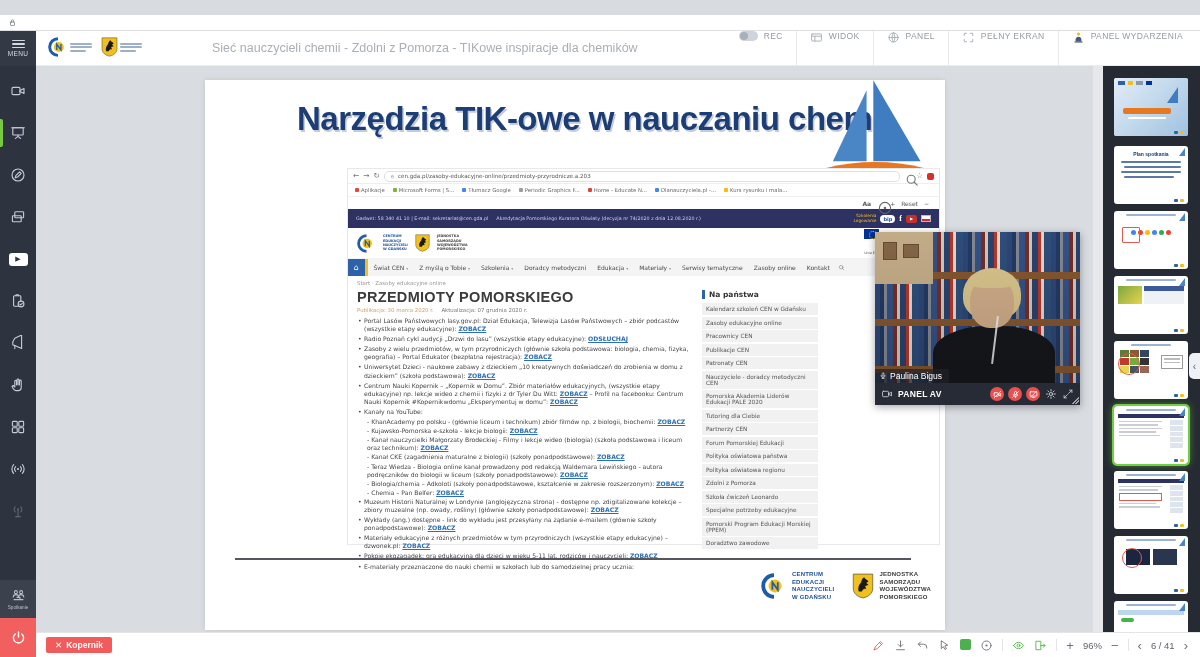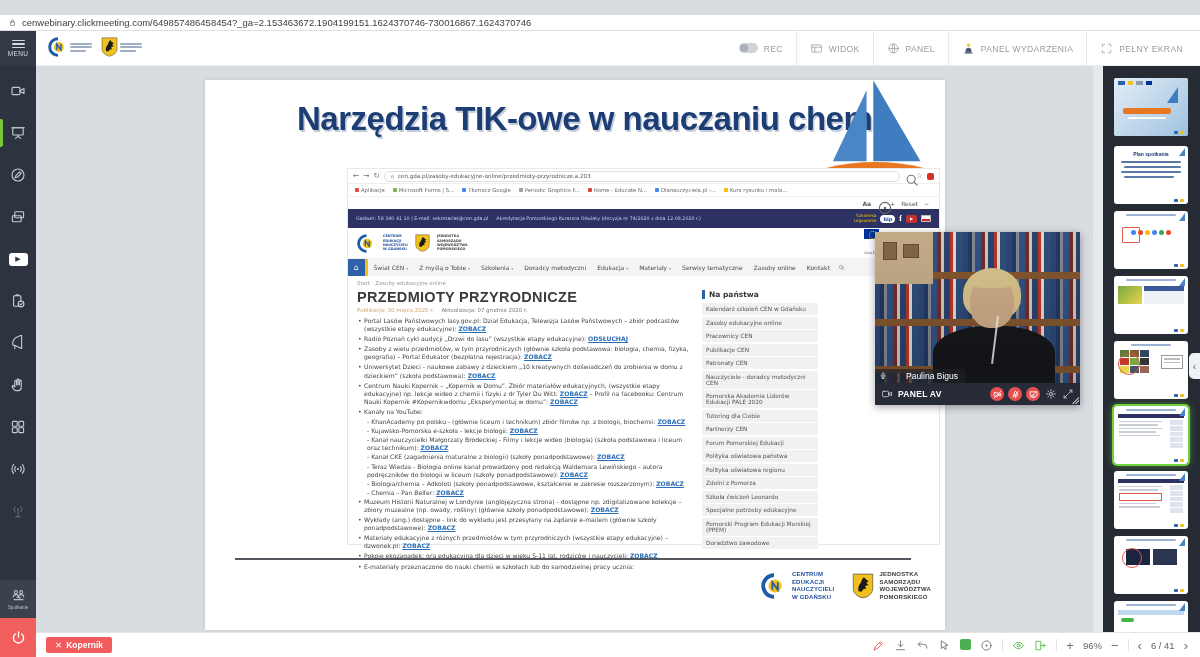--- a/index.html
+++ b/index.html
@@ -19,21 +19,21 @@
   .topbar{position:absolute;top:31px;left:0;right:0;height:35px;background:#fff;border-bottom:1px solid #ebedef;box-sizing:border-box}
   .menu-btn{position:absolute;left:0;top:0;width:36px;height:35px;background:#333a46;color:#d6dae0;display:flex;flex-direction:column;align-items:center;justify-content:center;gap:2px;font-size:6.5px;letter-spacing:.4px;cursor:pointer}
   .hbars{display:flex;flex-direction:column;gap:2px}
   .hbars i{width:13px;height:1.6px;background:#d6dae0;border-radius:1px}
   .brand{position:absolute;left:48px;top:6px;display:flex;gap:9px;align-items:center}
   .minitxt{display:flex;flex-direction:column;gap:1.5px;margin-left:2px}
   .minitxt i{width:22px;height:2px;background:#9fb0c6;border-radius:1px}
   .minitxt i:last-child{width:16px}
   .session-title{position:absolute;left:212px;top:0;height:35px;line-height:35px;font-size:12.5px;color:#a9afb7;white-space:nowrap}
   .tcontrols{position:absolute;right:4px;top:0;height:35px;display:flex;align-items:stretch}
-  .tctrl{display:flex;align-items:center;gap:6px;padding:0 13px;font-size:8.5px;color:#959ba3;letter-spacing:.4px;cursor:pointer}
+  .tctrl{display:flex;align-items:flex-start;gap:6px;padding:0 13px;font-size:8.5px;color:#959ba3;letter-spacing:.4px;cursor:pointer}
   .tctrl+.tctrl{border-left:1px solid #e7e9ec}
   .tctrl .svgi{width:13px;height:13px;color:#a6acb4}
   .tog{width:19px;height:10px;border-radius:6px;background:#cfd4da;position:relative;display:inline-block}
   .tog i{position:absolute;left:1px;top:1px;width:8px;height:8px;border-radius:50%;background:#a9b0b8}
 
   
   .lsb{position:absolute;left:0;top:66px;bottom:0;width:36px;background:#2d333f}
   .lsb-icons{display:flex;flex-direction:column;padding-top:4px}
   .lsb .ico{width:36px;height:42px;display:flex;align-items:center;justify-content:center;color:#c7ccd5;position:relative;cursor:pointer}
   .lsb .ico.active::before{content:"";position:absolute;left:0;top:7px;width:3px;height:28px;background:#79c93e;border-radius:0 2px 2px 0}
@@ -119,21 +119,21 @@
     repeating-linear-gradient(90deg,#2e4a7c 0 5px,#243c68 5px 9px,#8a8d96 9px 12px,#35558c 12px 18px,#7a2f2a 18px 22px,#d8d2c2 22px 25px,#2b4674 25px 31px,#c0392b 31px 34px,#e8e4d8 34px 37px,#31517f 37px 44px)}
   .shelves{position:absolute;inset:0;background:repeating-linear-gradient(180deg,transparent 0 40px,#8a5a30 40px 47px)}
   .frame1{position:absolute;left:0;top:0;width:58px;height:52px;background:#cdb48e}
   .frame1 i{position:absolute;background:#8a6a4a;border:1px solid #6d4f32}
   .camshade{position:absolute;inset:0;background:linear-gradient(180deg,rgba(0,0,0,.05),rgba(0,0,0,.18))}
   .hair{position:absolute;left:88px;top:36px;width:58px;height:52px;background:#e3cd92;border-radius:50% 50% 42% 42%}
   .head{position:absolute;left:95px;top:44px;width:44px;height:52px;background:#d8b48e;border-radius:48% 48% 44% 44%}
   .fringe{position:absolute;left:95px;top:40px;width:44px;height:16px;background:#e3cd92;border-radius:50% 50% 30% 30%}
   .torso{position:absolute;left:58px;top:94px;width:122px;height:60px;background:#17181c;border-radius:45% 45% 0 0}
   .wire{position:absolute;left:119px;top:84px;width:1.5px;height:48px;background:rgba(255,255,255,.85);transform:rotate(7deg)}
-  .nm{position:absolute;left:0;bottom:0;background:rgba(30,33,40,.72);color:#fff;font-size:8.5px;padding:2px 7px 2px 4px;display:flex;gap:19px;align-items:center}
+  .nm{position:absolute;left:0;bottom:0;background:rgba(30,33,40,.72);color:#fff;font-size:8.5px;padding:2px 7px 2px 4px;display:flex;gap:3px;align-items:center}
   .nm .svgs{width:8px;height:8px;stroke-width:1.5}
   .cam-bar{height:22px;background:#262b36;display:flex;align-items:center;padding:0 6px;gap:5px;color:#fff;position:relative}
   .cb-label{font-size:8.5px;font-weight:bold;letter-spacing:.3px}
   .cam-bar .svgi{width:12px;height:12px;color:#cdd2da}
   .camctrls{margin-left:auto;display:flex;gap:4px;align-items:center}
   .rc{width:14px;height:14px;border-radius:50%;background:#e8504f;display:flex;align-items:center;justify-content:center;cursor:pointer}
   .gearbtn{color:#9ba1ab;cursor:pointer}
   .expbtn{color:#e3e6ea;cursor:pointer}
   .rz{position:absolute;right:1px;bottom:1px;width:8px;height:8px;background:linear-gradient(135deg,transparent 55%,#9aa1ac 55%,#9aa1ac 65%,transparent 65%,transparent 75%,#9aa1ac 75%,#9aa1ac 85%,transparent 85%)}
 
@@ -166,21 +166,20 @@
 <div class="screen">
 
 
   <div class="urlbar">
     <span>
         <svg viewBox="0 0 20 20" class="svgi">
           <rect x="5.5" y="9" width="9" height="7.5" rx="1"></rect>
           <path d="M7.5 9V6.5a2.5 2.5 0 0 1 5 0V9"></path>
         </svg>
       </span>
-    <span>cenwebinary.clickmeeting.com/649857486458454?_ga=2.153463672.1904199151.1624370746-730016867.1624370746</span>
   </div>
 
   <div class="topbar">
     <div class="menu-btn">
       <span class="hbars">
           <i></i>
           <i></i>
           <i></i>
         </span>
       <span>MENU</span>
@@ -204,20 +203,21 @@
             <path d="M1 1h18v13c0 5-4 8-9 9-5-1-9-4-9-9z" fill="#f2c01d" stroke="#444" stroke-width=".6"></path>
             <path d="M6 17c-1-3 0-6 2-8 1-2 1-4 3-5 1 2 3 2 4 4l-2 1 2 2-3 1 1 3c-2-1-3 0-4 2z" fill="#1a1a1a"></path>
           </svg>
         <span class="minitxt">
             <i></i>
             <i></i>
             <i></i>
           </span>
       </span>
     </div>
+    <div class="session-title">Sieć nauczycieli chemii - Zdolni z Pomorza - TIKowe inspiracje dla chemików</div>
     <div class="tcontrols" id="tcontrols">
         <div class="tctrl">
           <span><span class="tog"><i></i></span></span>
           <span>REC</span>
         </div>
         <div class="tctrl">
           <span>
             <svg viewBox="0 0 20 20" class="svgi">
               <rect x="2.5" y="4.5" width="15" height="11" rx="1"></rect>
               <path d="M2.5 8h15M7.5 8v7.5"></path>
@@ -226,38 +226,38 @@
           <span>WIDOK</span>
         </div>
         <div class="tctrl">
           <span>
             <svg viewBox="0 0 20 20" class="svgi">
               <circle cx="10" cy="10" r="7"></circle>
               <path d="M3 10h14M10 3c2.8 2.3 2.8 11.7 0 14-2.8-2.3-2.8-11.7 0-14z"></path>
             </svg>
           </span>
           <span>PANEL</span>
+        </div>
+        <div class="tctrl">
+          <span>
+            <svg viewBox="0 0 20 20" class="svgi">
+              <path d="M3.5 7V3.5H7M13 3.5h3.5V7M16.5 13v3.5H13M7 16.5H3.5V13"></path>
+            </svg>
+          </span>
+          <span>PEŁNY EKRAN</span>
         </div>
         <div class="tctrl">
           <span>
             <svg viewBox="0 0 20 20" class="svgi">
               <circle cx="10" cy="4.8" r="2.6" fill="#f2c01d" stroke="none"></circle>
               <path d="M5.5 16v-2.5c0-2.5 2-4.5 4.5-4.5s4.5 2 4.5 4.5V16z" fill="#4a5878" stroke="none"></path>
               <rect x="4" y="16" width="12" height="1.8" fill="#4a5878" stroke="none"></rect>
             </svg>
           </span>
           <span>PANEL WYDARZENIA</span>
-        </div>
-        <div class="tctrl">
-          <span>
-            <svg viewBox="0 0 20 20" class="svgi">
-              <path d="M3.5 7V3.5H7M13 3.5h3.5V7M16.5 13v3.5H13M7 16.5H3.5V13"></path>
-            </svg>
-          </span>
-          <span>PEŁNY EKRAN</span>
         </div>
       </div>
   </div>
 
   <div class="lsb">
     <div class="lsb-icons" id="lsb-icons">
         <div class="ico">
           <svg viewBox="0 0 20 20" class="svgi">
             <rect x="2.5" y="5.5" width="10" height="9" rx="1.5"></rect>
             <path d="M12.5 9.5l5-2.5v6l-5-2.5z"></path>
@@ -454,21 +454,21 @@
           <span>
               <svg viewBox="0 0 20 20" class="svgi">
                 <circle cx="9" cy="9" r="5"></circle>
                 <path d="M12.5 12.5L16.5 16.5"></path>
               </svg>
             </span>
         </div>
         <div class="bcrumb">Start · Zasoby edukacyjne online</div>
         <div class="scontent">
           <div class="col-l">
-            <div class="h1">PRZEDMIOTY PRZYRODNICZE</div>
+            <div class="h1">PRZEDMIOTY POMORSKIEGO</div>
             <div class="dates">
               <span class="pub">Publikacja: 30 marca 2020 r.</span>
               <span class="upd">Aktualizacja: 07 grudnia 2020 r.</span>
             </div>
             <div class="blist" id="blist">
                 <div class="bi">Portal Lasów Państwowych lasy.gov.pl: Dział Edukacja, Telewizja Lasów Państwowych – zbiór podcastów (wszystkie etapy edukacyjne): <span class="lnk">ZOBACZ</span></div>
                 <div class="bi">Radio Poznań cykl audycji „Drzwi do lasu” (wszystkie etapy edukacyjne): <span class="lnk">ODSŁUCHAJ</span></div>
                 <div class="bi">Zasoby z wielu przedmiotów, w tym przyrodniczych (głównie szkoła podstawowa: biologia, chemia, fizyka, geografia) – Portal Edukator (bezpłatna rejestracja): <span class="lnk">ZOBACZ</span></div>
                 <div class="bi">Uniwersytet Dzieci - naukowe zabawy z dzieckiem „10 kreatywnych doświadczeń do zrobienia w domu z dzieckiem” (szkoła podstawowa): <span class="lnk">ZOBACZ</span></div>
                 <div class="bi">Centrum Nauki Kopernik – „Kopernik w Domu”. Zbiór materiałów edukacyjnych, (wszystkie etapy edukacyjne) np. lekcje wideo z chemii i fizyki z dr Tyler Du Witt: <span class="lnk">ZOBACZ</span> – Profil na facebooku: Centrum Nauki Kopernik #Kopernikwdomu „Eksperymentuj w domu”: <span class="lnk">ZOBACZ</span></div>

